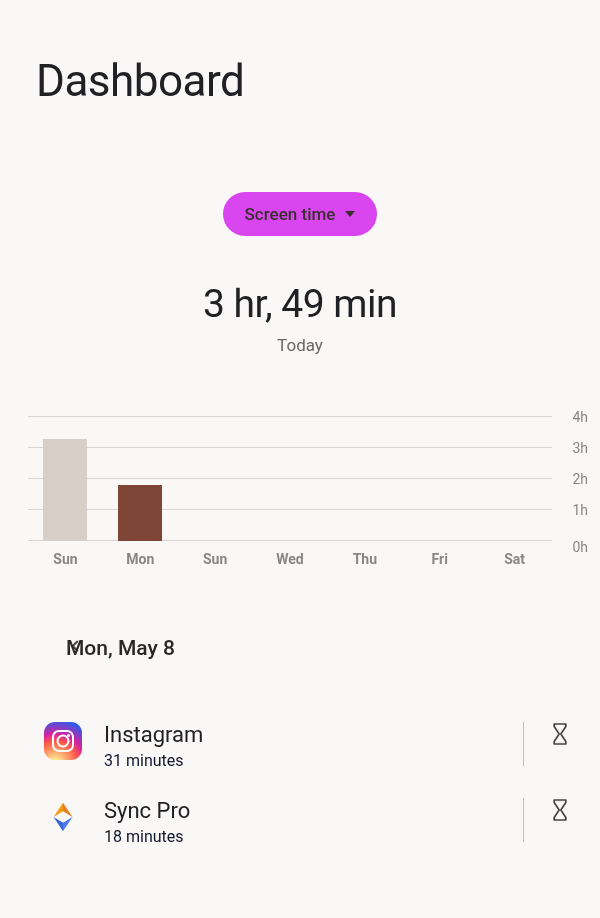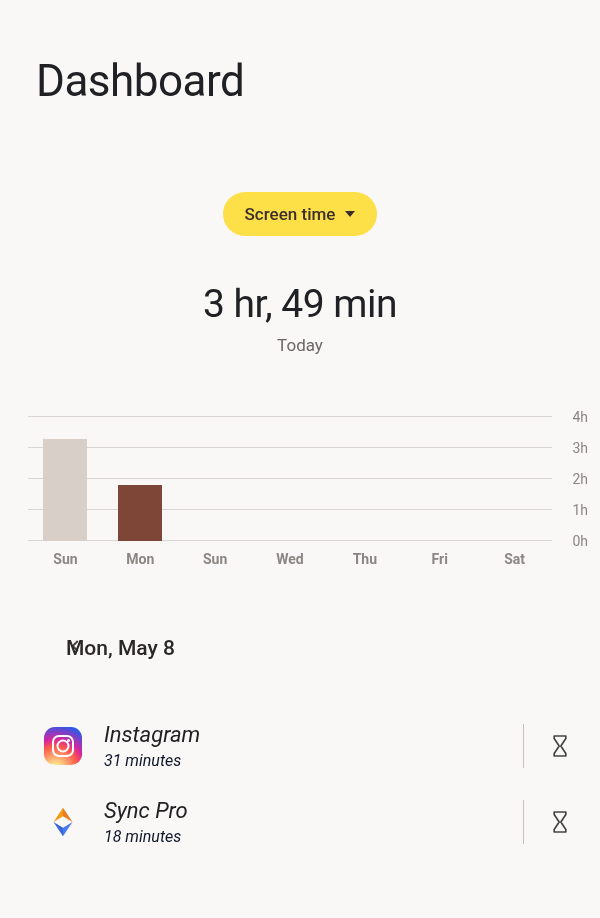--- a/index.html
+++ b/index.html
@@ -19,21 +19,21 @@
       font-size: 44px;
       font-weight: 400;
       padding: 55px 0 0 36px;
       letter-spacing: -0.5px;
     }
     .filter-chip {
       display: flex;
       align-items: center;
       justify-content: center;
       margin: 85px auto 0;
-      background: #fde047;
+      background: #d946ef;
       border-radius: 24px;
       padding: 12px 22px;
       width: fit-content;
       cursor: pointer;
     }
     .filter-chip-label {
       font-size: 17px;
       font-weight: 500;
       color: #3a2f2c;
     }
@@ -139,23 +139,21 @@
       font-size: 21px;
       font-weight: 500;
       color: #2a2825;
       margin-left: -30px;
     }
     .app-list {
       margin-top: 48px;
     }
     .app-row {
       display: flex;
-      align-items: center;
       padding: 14px 30px 14px 44px;
-      font-style: italic;
     }
     .app-icon {
       width: 38px;
       height: 38px;
       border-radius: 10px;
       flex-shrink: 0;
       display: flex;
       align-items: center;
       justify-content: center;
     }
@@ -236,21 +234,21 @@
 <div class="stat-subtext">Today</div>
 
 <div class="chart-area">
   <div class="chart-grid">
     <div class="grid-line" style="bottom:0%"></div>
     <div class="grid-line" style="bottom:25%"></div>
     <div class="grid-line" style="bottom:50%"></div>
     <div class="grid-line" style="bottom:75%"></div>
     <div class="grid-line" style="bottom:100%"></div>
   </div>
-  <span class="y-label" style="bottom:26px;transform:translateY(50%)">0h</span>
+  <span class="y-label" style="bottom:20px;transform:translateY(50%)">0h</span>
   <span class="y-label" style="bottom:calc(26px + 25% * (124/150));transform:translateY(50%)">1h</span>
   <span class="y-label" style="bottom:calc(26px + 50% * (124/150));transform:translateY(50%)">2h</span>
   <span class="y-label" style="bottom:calc(26px + 75% * (124/150));transform:translateY(50%)">3h</span>
   <span class="y-label" style="bottom:calc(26px + 100% * (124/150));transform:translateY(50%)">4h</span>
 
   <div class="bars">
     <div class="bar-slot">
         <div class="bar sun" style="height:82.5%"></div>
       </div>
     <div class="bar-slot">

